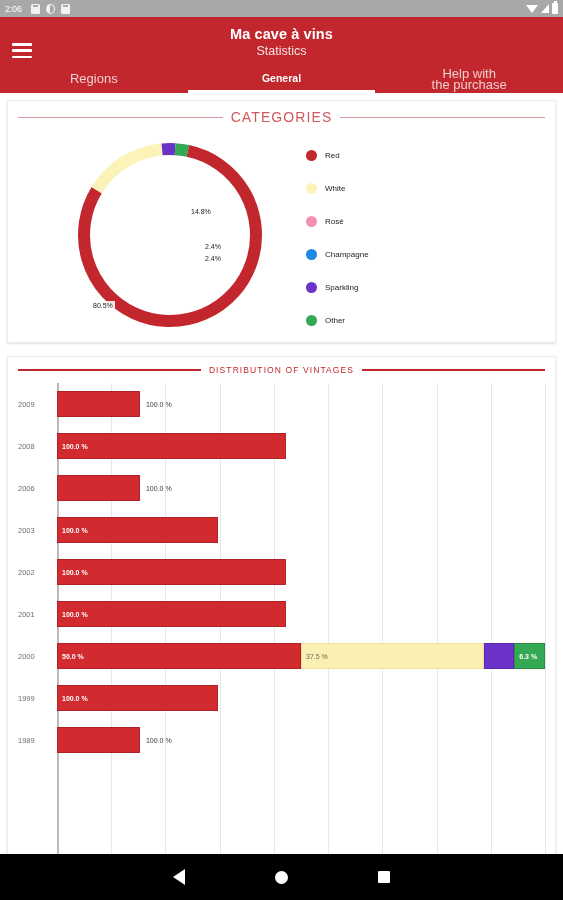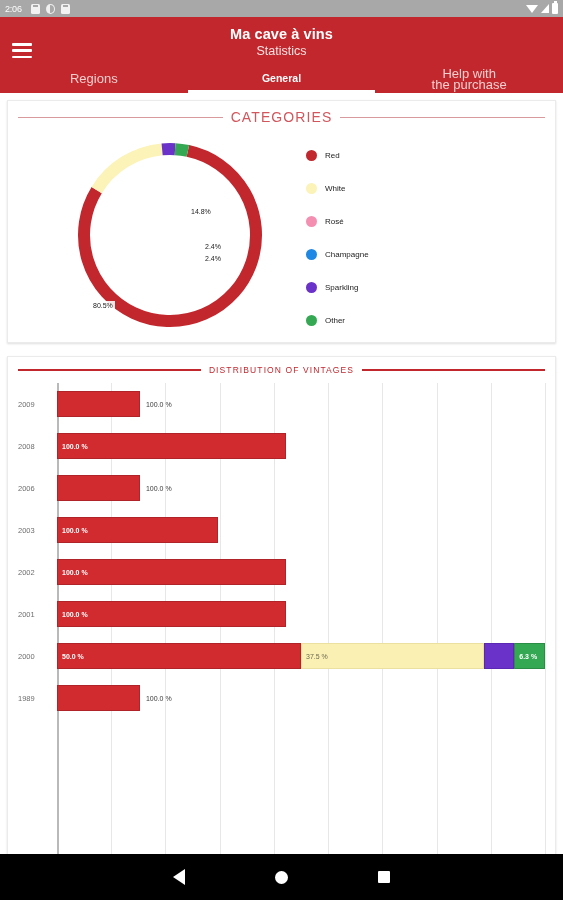--- a/index.html
+++ b/index.html
@@ -405,20 +405,28 @@
                 <div class="seg seg-white" style="width: 37.5%;">
                   <span class="seg-label">37.5 %</span>
                 </div>
                 <div class="seg seg-spark" style="width: 6.2%;"></div>
                 <div class="seg seg-other" style="width: 6.3%;">
                   <span class="seg-label">6.3 %</span>
                 </div>
               </div>
             </div>
             <div class="bar-row">
+              <div class="bar-year">1999</div>
+              <div class="bar-track">
+                <div class="seg seg-red" style="width: 33%;">
+                  <span class="seg-label">100.0 %</span>
+                </div>
+              </div>
+            </div>
+            <div class="bar-row">
               <div class="bar-year">1989</div>
               <div class="bar-track">
                 <div class="seg seg-red" style="width: 17%;"></div>
                 <span class="seg-label-outside">100.0 %</span>
               </div>
             </div>
           </div>
       </div>
     </div>
 

